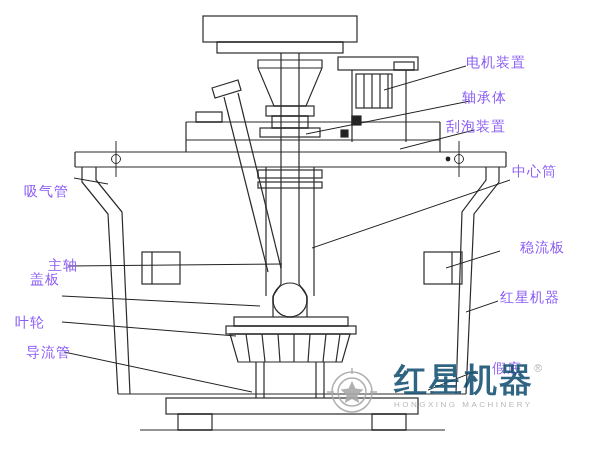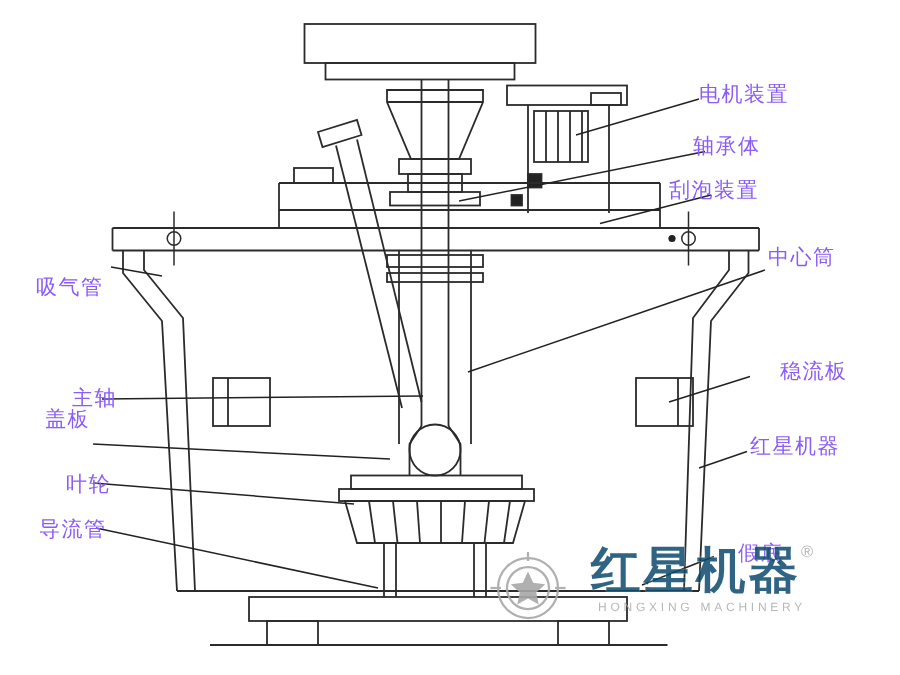--- a/index.html
+++ b/index.html
@@ -17,21 +17,21 @@
     display:flex;align-items:flex-start;opacity:.85;pointer-events:none;
   }
   #wm-text{margin-left:6px;}
   #wm-brand{
     font-size:33px;font-weight:bold;color:#0c4a6e;letter-spacing:2px;
     line-height:1.1;text-shadow:0 0 1px #ffffff;
   }
   #wm-reg{font-size:11px;color:#a8a8a8;vertical-align:top;}
   #wm-en{
     font-size:8px;color:#ababab;letter-spacing:2.5px;margin-top:2px;
-    text-align:center;
+    text-align:left;
   }
 </style>
 </head>
 <body>
 
 <div id="stage">
 
   <svg id="drawing" viewBox="0 0 600 450" xmlns="http://www.w3.org/2000/svg">
 
     <g stroke="#2b2b2b" stroke-width="1.2" fill="none">
@@ -184,21 +184,21 @@
   <div class="lbl" style="left:466px;top:55px">电机装置</div>
   <div class="lbl" style="left:462px;top:90px">轴承体</div>
   <div class="lbl" style="left:446px;top:119px">刮泡装置</div>
   <div class="lbl" style="left:512px;top:164px">中心筒</div>
   <div class="lbl" style="left:520px;top:240px">稳流板</div>
   <div class="lbl" style="left:500px;top:290px">红星机器</div>
   <div class="lbl" style="left:492px;top:361px">假底</div>
   <div class="lbl" style="left:24px;top:184px">吸气管</div>
   <div class="lbl" style="left:48px;top:258px">主轴</div>
   <div class="lbl" style="left:30px;top:272px">盖板</div>
-  <div class="lbl" style="left:44px;top:315px">叶轮</div>
+  <div class="lbl" style="left:15px;top:315px">叶轮</div>
   <div class="lbl" style="left:26px;top:345px">导流管</div>
 
   <div id="watermark">
     <div style="width:72px"></div>
     <div id="wm-text">
       <div>
         <span id="wm-brand">红星机器</span><span id="wm-reg">®</span>
       </div>
       <div id="wm-en">HONGXING MACHINERY</div>
     </div>

